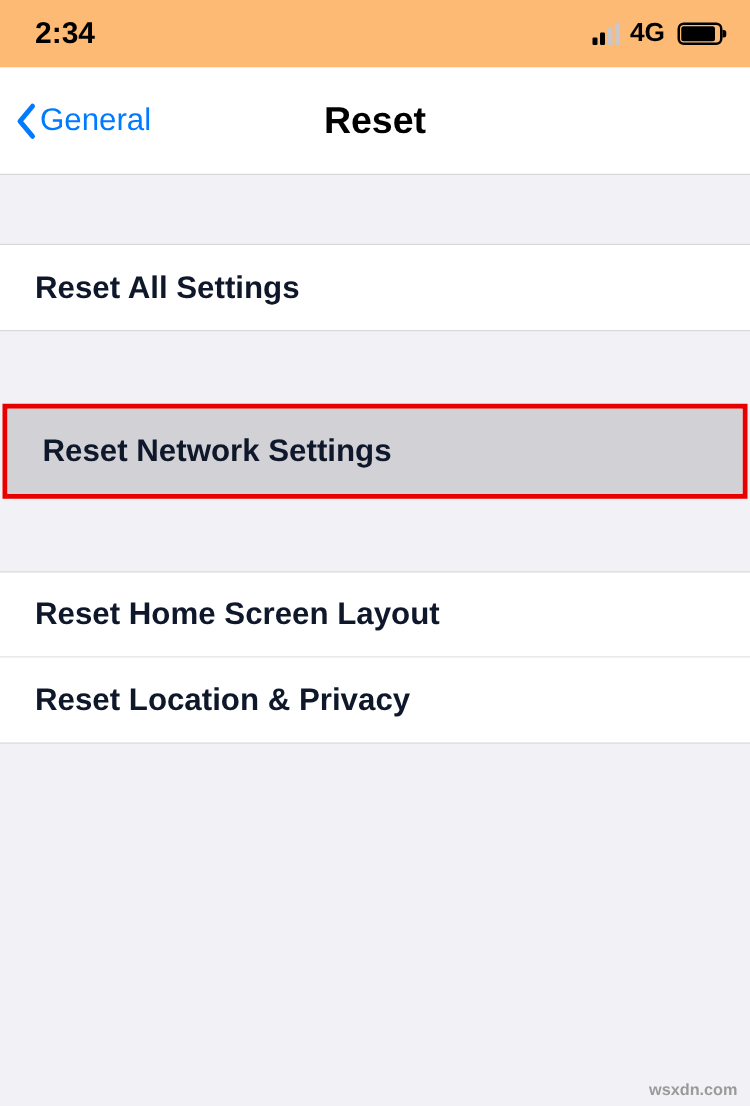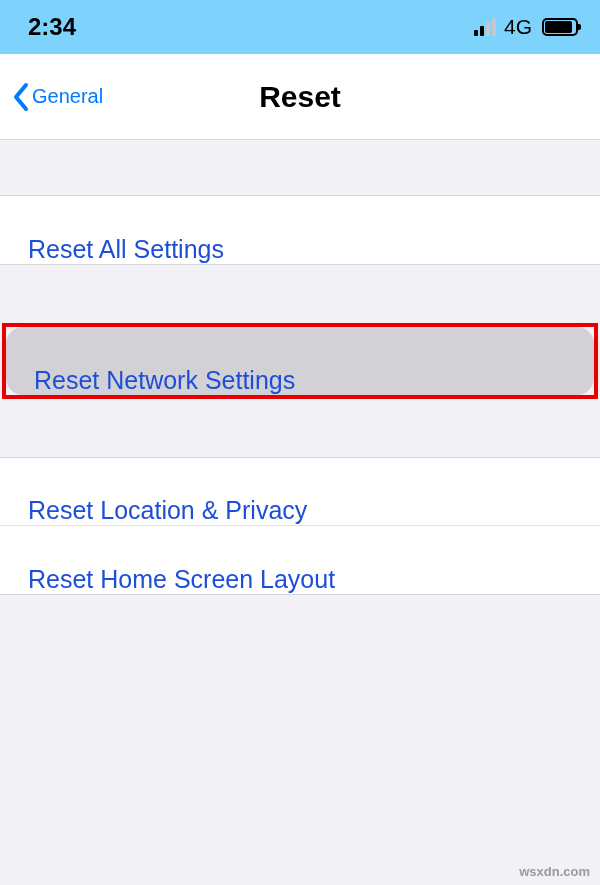--- a/index.html
+++ b/index.html
@@ -6,21 +6,21 @@
   html, body { width: 600px; height: 885px; }
   body {
     font-family: -apple-system, "Helvetica Neue", Helvetica, Arial, sans-serif;
     background: #f2f2f6;
     color: #000;
     position: relative;
   }
   
   .status-bar {
     height: 54px;
-    background: #7dd3fc;
+    background: #fdba74;
     display: flex;
     align-items: center;
     justify-content: space-between;
     padding: 0 22px 0 28px;
     font-size: 24px;
     font-weight: 600;
   }
   .status-right {
     display: flex;
     align-items: center;
@@ -35,21 +35,21 @@
   .signal span {
     width: 4px;
     background: #c7c7cc;
     border-radius: 1px;
   }
   .signal span.on { background: #000; }
   .signal span:nth-child(1){height:6px;}
   .signal span:nth-child(2){height:10px;}
   .signal span:nth-child(3){height:14px;}
   .signal span:nth-child(4){height:18px;}
-  .net-label { font-size: 21px; font-weight:400; margin-left:2px; }
+  .net-label { font-size: 21px; font-weight:700; margin-left:2px; }
   .battery {
     width: 36px; height: 18px;
     border: 2px solid #000;
     border-radius: 5px;
     position: relative;
     margin-left: 4px;
   }
   .battery::after {
     content:"";
     position:absolute;
@@ -72,21 +72,21 @@
     display:flex;
     align-items:center;
     padding: 0 12px;
     position:relative;
     border-bottom: 1px solid #d8d8dc;
   }
   .back-button {
     display:flex;
     align-items:center;
     color:#007aff;
-    font-size: 20px;
+    font-size: 25px;
     font-weight:400;
     gap: 2px;
   }
   .chevron-left {
     width: 18px; height: 30px;
     display:inline-block;
   }
   .nav-title {
     position:absolute;
     left:50%;
@@ -98,36 +98,35 @@
   .spacer { height: 55px; }
   .spacer-mid { height: 58px; }
   .section {
     background:#fff;
     border-top: 1px solid #d8d8dc;
     border-bottom: 1px solid #d8d8dc;
   }
   .row {
     min-height: 68px;
     display:flex;
-    align-items:flex-end;
+    align-items:center;
     padding: 0 28px;
-    color:#1d4ed8;
+    color:#0f172a;
     font-size: 25px;
-    font-weight:400;
+    font-weight:700;
     border-bottom: 1px solid #e3e3e7;
   }
   .section .row:last-child { border-bottom: none; }
   .highlighted-wrap {
     border: 4px solid #e80000;
     margin: 0 2px;
   }
   .highlighted-wrap .row {
     background: #d1d1d6;
     border-bottom:none;
-    border-radius:17px;
   }
   .watermark {
     position:absolute;
     bottom: 6px;
     right: 10px;
     font-size: 13px;
     color: #9a9a9a;
     font-family: Arial, sans-serif;
     font-weight: bold;
   }
@@ -176,20 +175,20 @@
 <div class="highlighted-wrap">
   <div class="row">
     <span>Reset Network Settings</span>
   </div>
 </div>
 
 <div class="spacer-mid"></div>
 
 <div class="section">
   <div class="row">
-    <span>Reset Location &amp; Privacy</span>
+    <span>Reset Home Screen Layout</span>
   </div>
   <div class="row">
-    <span>Reset Home Screen Layout</span>
+    <span>Reset Location &amp; Privacy</span>
   </div>
 </div>
 
 <div class="watermark">wsxdn.com</div>
 
 </body></html>

